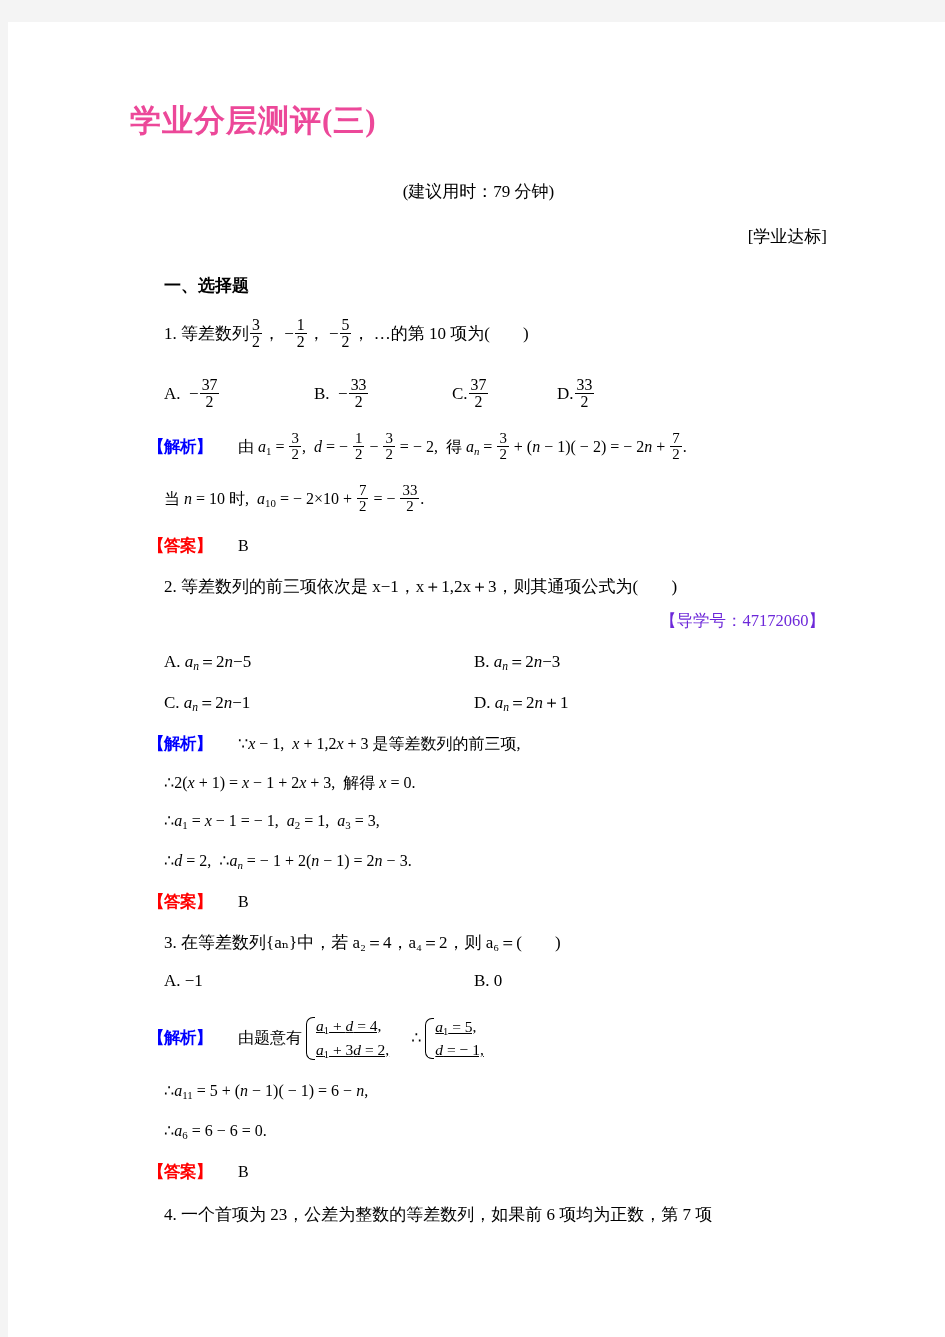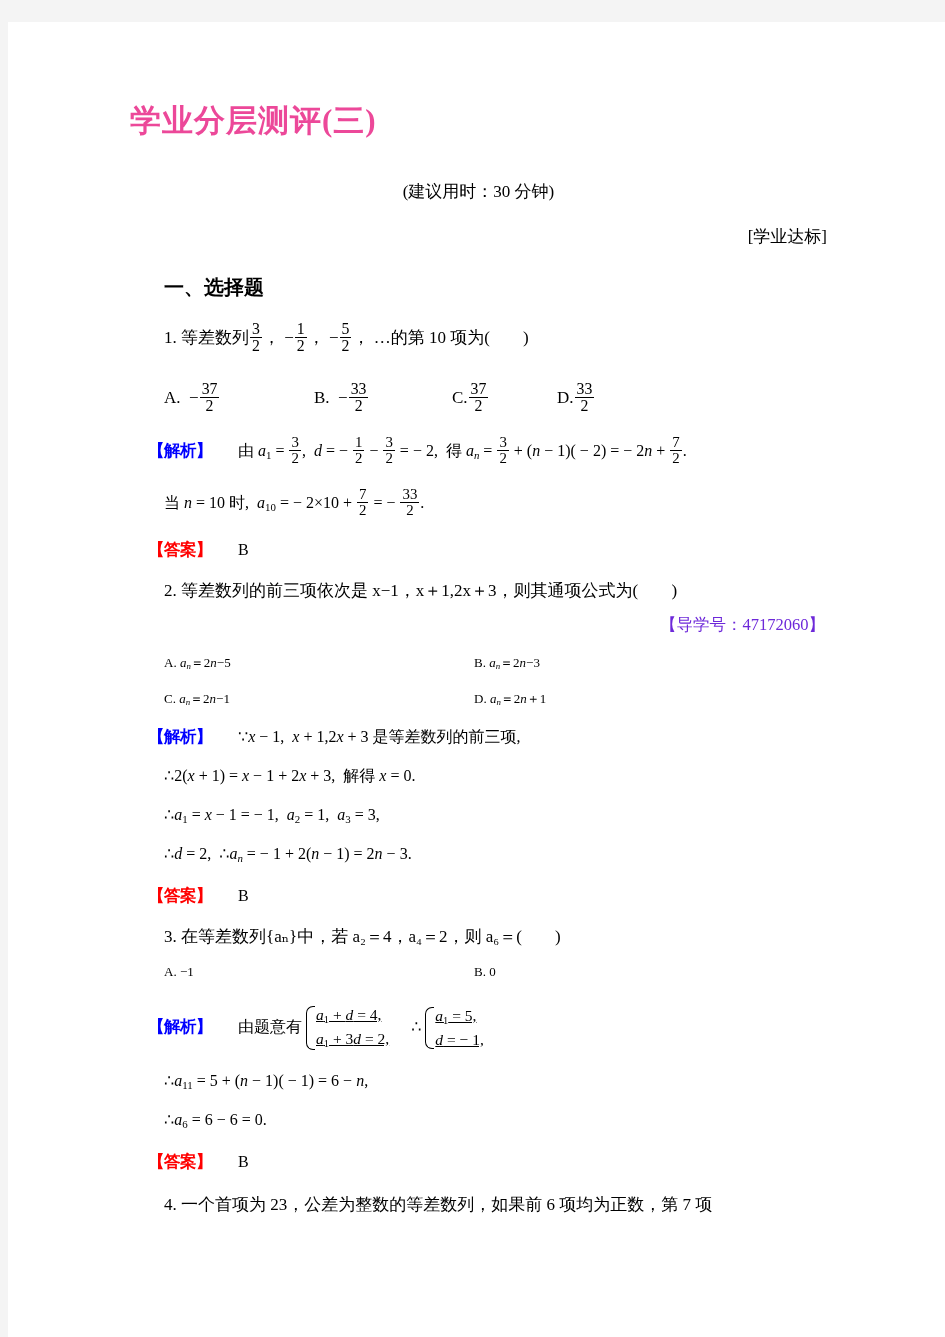--- a/index.html
+++ b/index.html
@@ -43,21 +43,21 @@
     margin-top: 38px;
     color: #000;
   }
   .section-tag {
     text-align: right;
     font-size: 17px;
     margin-top: 22px;
     color: #000;
   }
   .part-heading {
-    font-size: 20px;
+    font-size: 17px;
     font-weight: bold;
     margin-top: 26px;
     margin-left: 34px;
     color: #000;
   }
 
   
   .qline {
     font-size: 17px;
     color: #000;
@@ -117,21 +117,21 @@
     margin: 0 1px;
   }
   .frac .num {
     display: block;
     padding: 0 2px;
     border-bottom: 1.1px solid #000;
   }
   .frac .den { display: block; padding: 0 2px; }
 
   .optrow {
-    font-size: 13px;
+    font-size: 17px;
     margin-top: 18px;
     margin-left: 34px;
     color: #000;
     white-space: nowrap;
   }
   .optrow .opt {
     display: inline-block;
   }
   .opt-a { width: 310px; }
   .opt-c { width: 310px; }
@@ -188,21 +188,21 @@
 
   .blank-paren { letter-spacing: 0.4em; }
 </style>
 </head>
 <body>
 
 <div class="page">
   <div class="content">
 
     <div class="doc-title">学业分层测评(三)</div>
-    <div class="subtitle">(建议用时：30 分钟)</div>
+    <div class="subtitle">(建议用时：79 分钟)</div>
     <div class="section-tag">[学业达标]</div>
     <div class="part-heading">一、选择题</div>
 
     <div class="qline">
       <span>1.</span>
       <span>等差数列</span><span class="frac"><span class="num">3</span><span class="den">2</span></span>，
       −<span class="frac"><span class="num">1</span><span class="den">2</span></span>，
       −<span class="frac"><span class="num">5</span><span class="den">2</span></span>，
       <span>…的第 10 项为(</span><span class="blank-paren">&nbsp;&nbsp;&nbsp;</span><span>)</span>
     </div>

